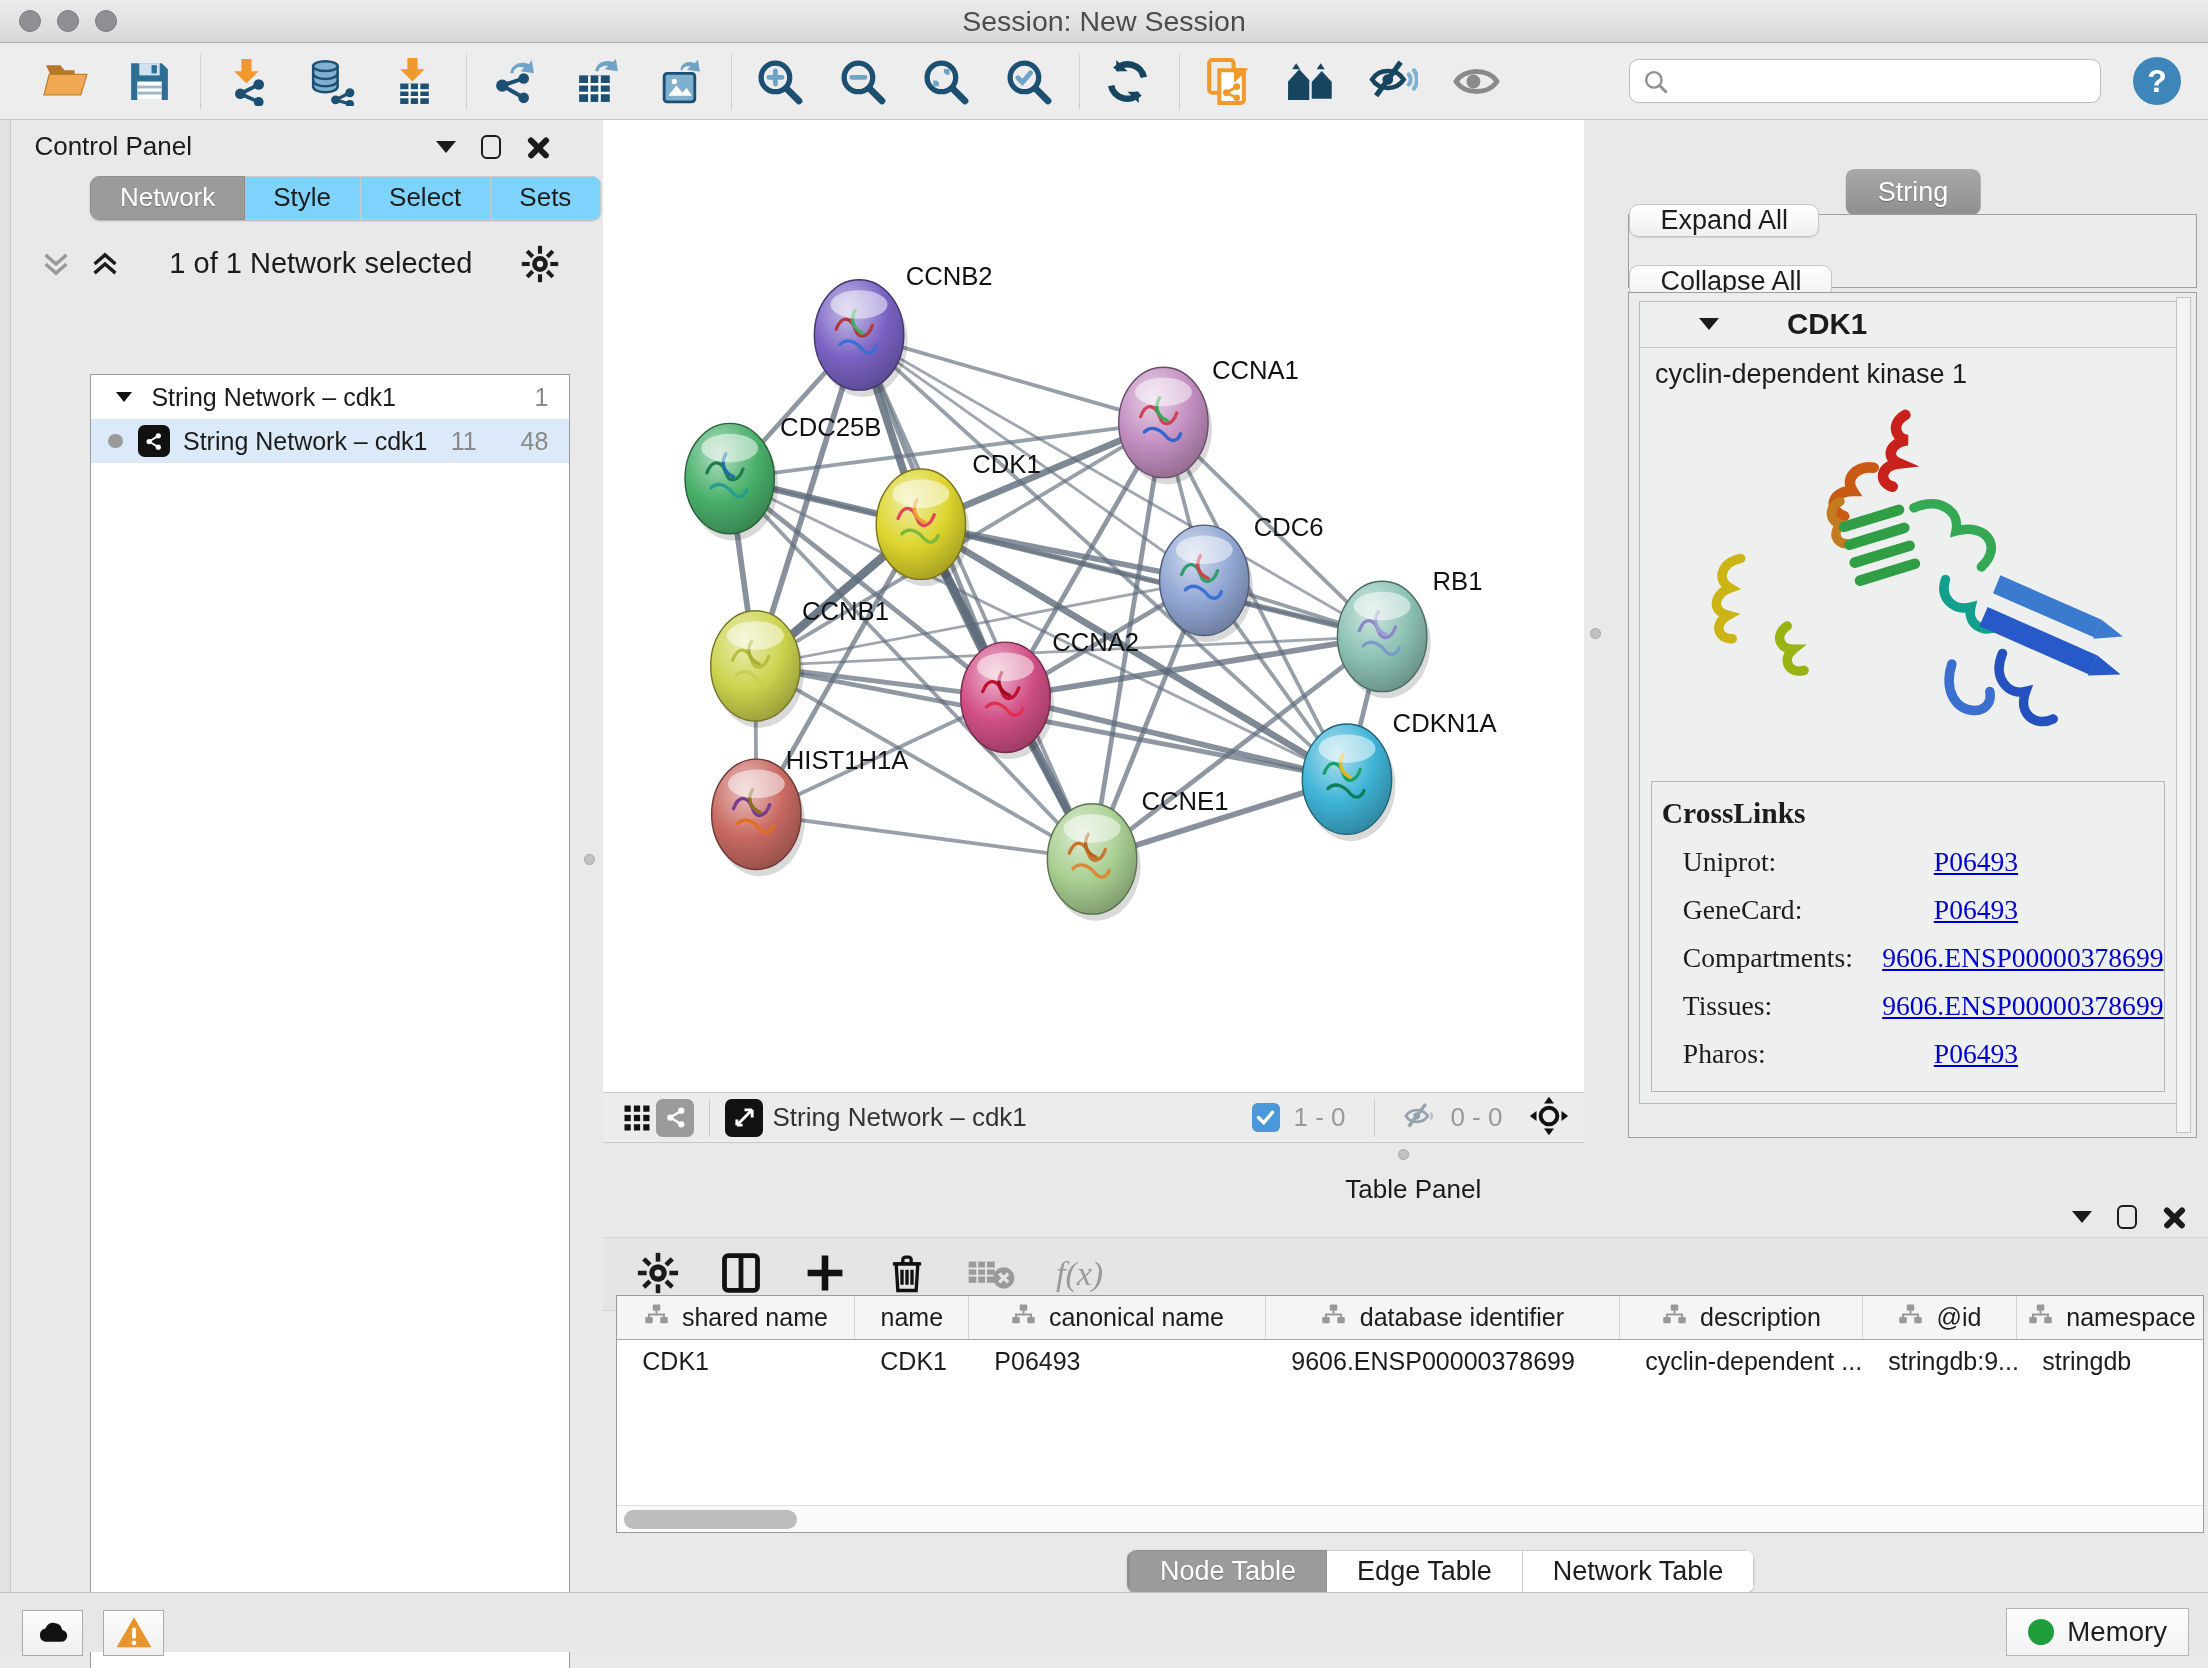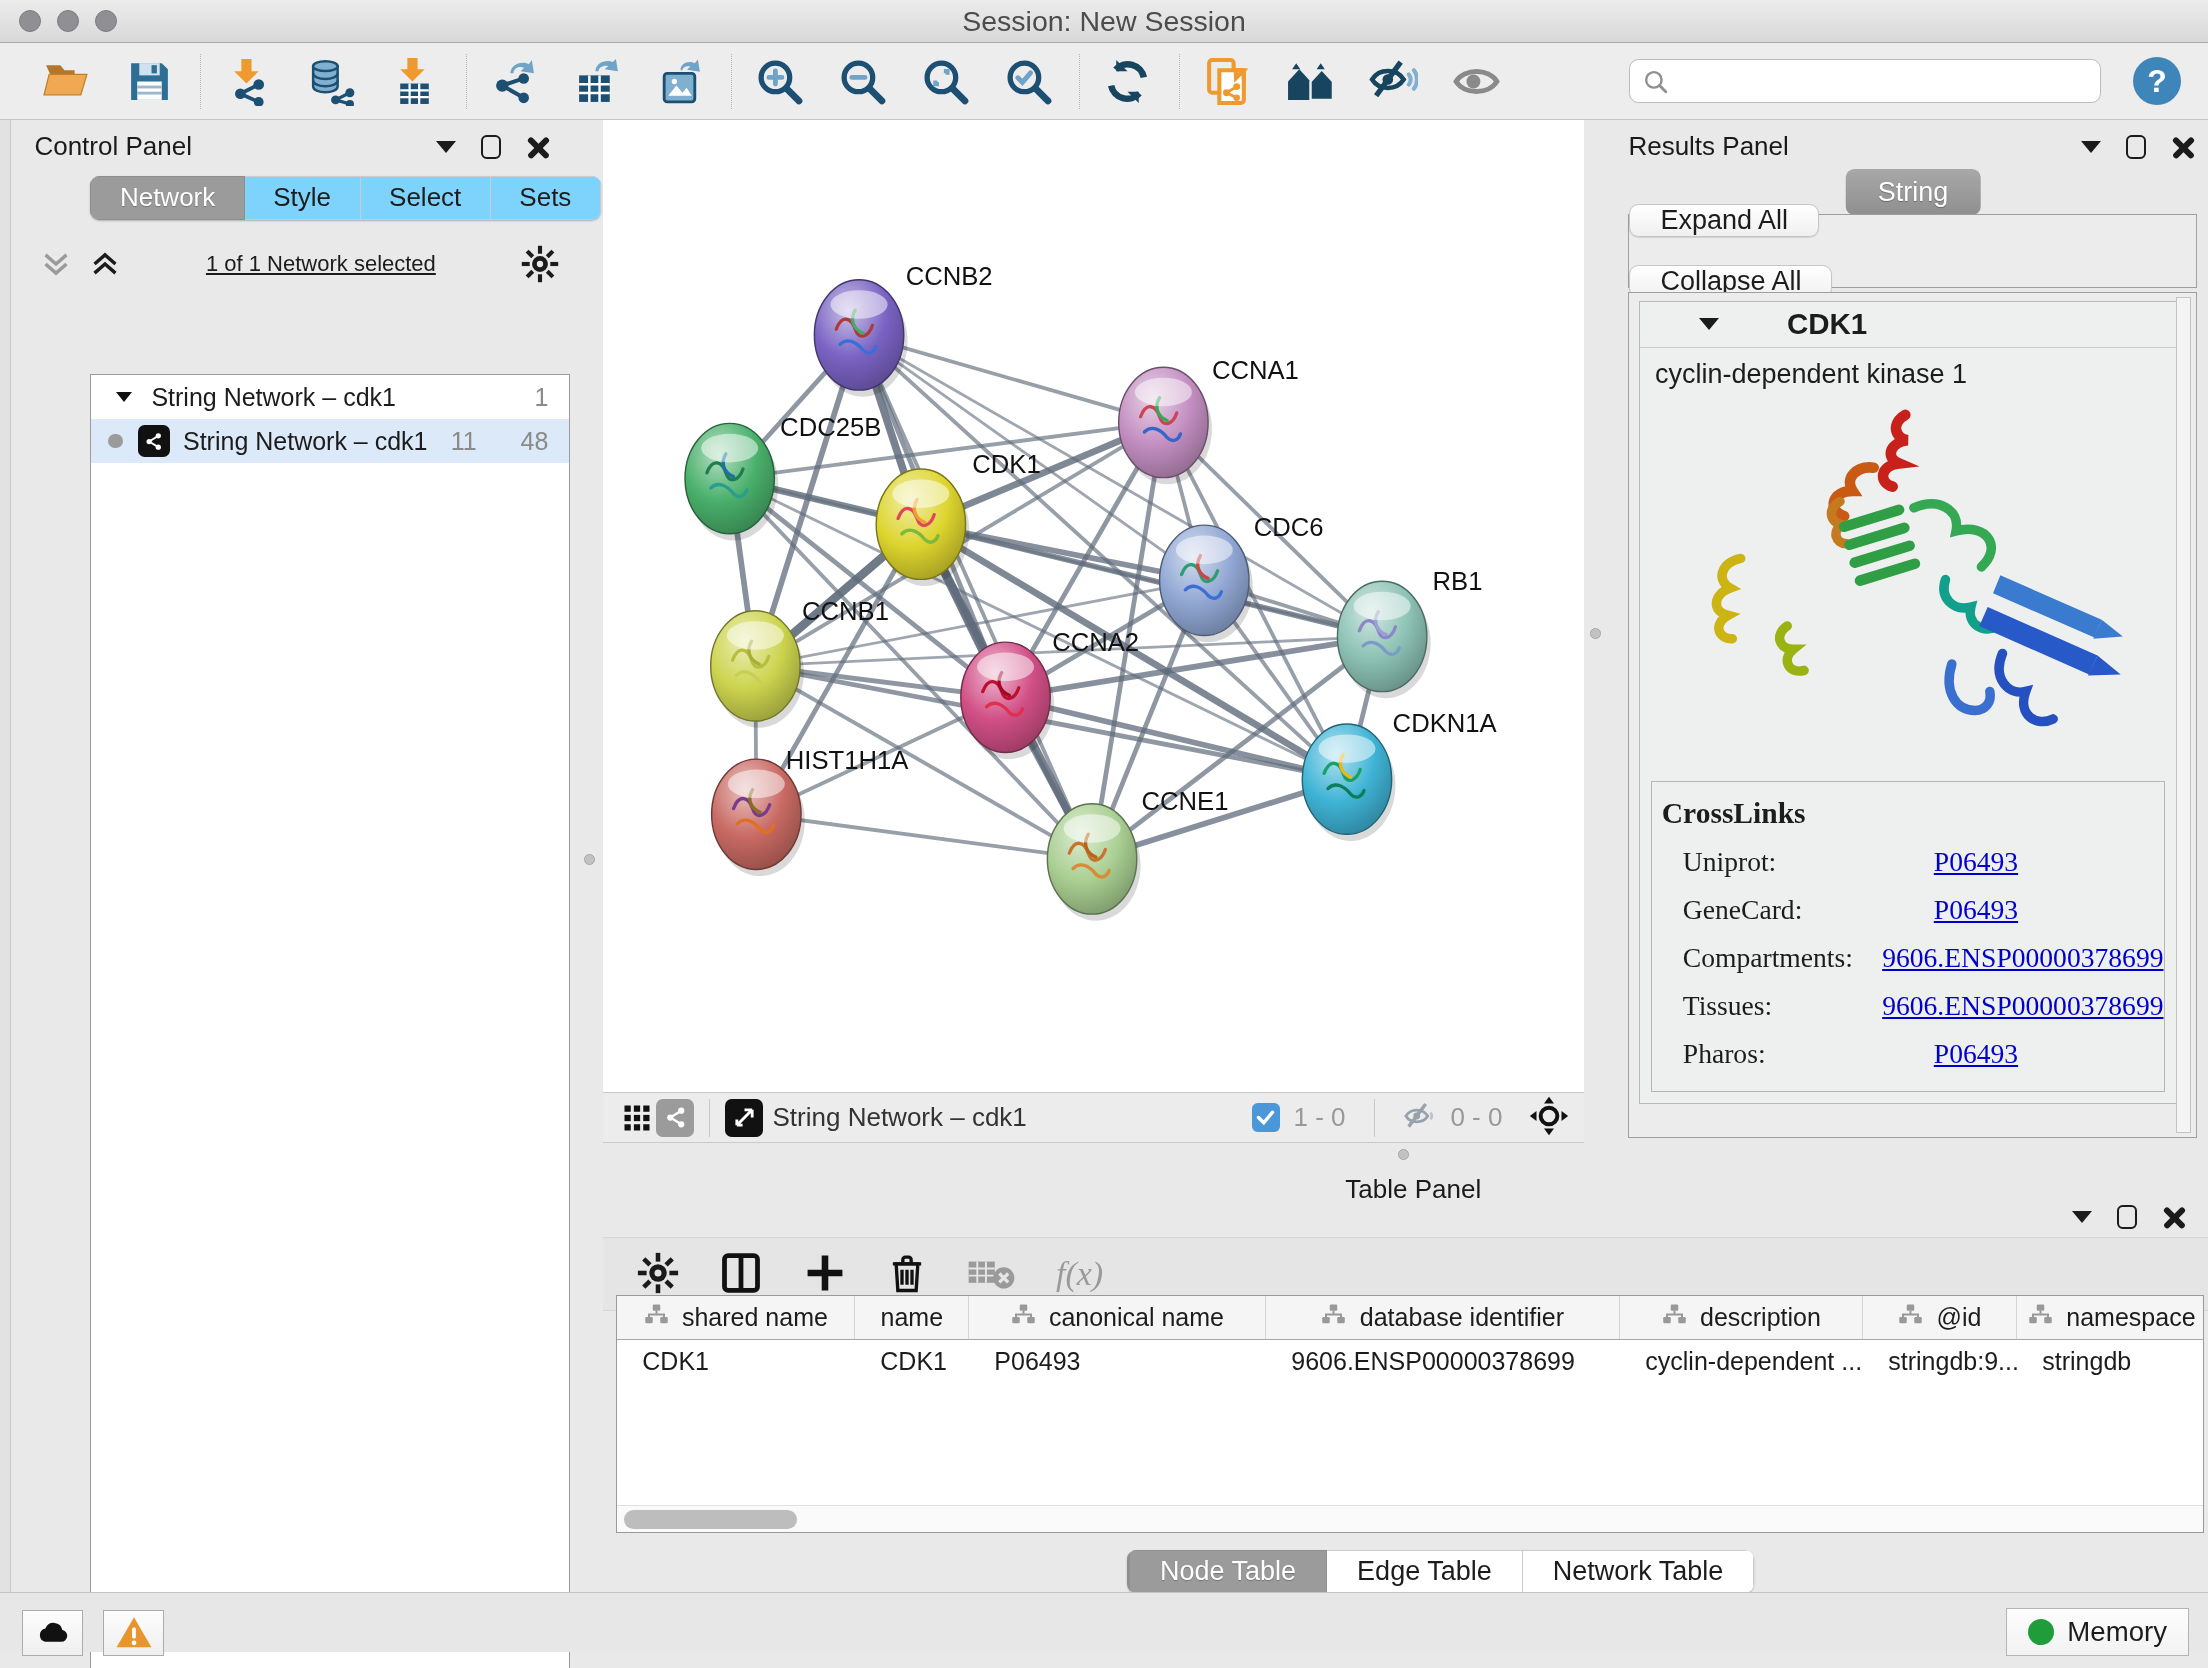--- a/index.html
+++ b/index.html
@@ -33,21 +33,21 @@
   .xic::before { transform:rotate(45deg); } .xic::after { transform:rotate(-45deg); }
 
   
   .ctrlpanel { left:11.4px; top:120px; width:557px; height:1472px; background:#e9e9e9; }
   .ctrlpanel .phdr { padding:11.4px 17px 0 23px; }
   .tabs { display:flex; margin:13.3px 0 0 79px; border-radius:9.5px; overflow:hidden; box-shadow:0 1px 1.9px rgba(0,0,0,.25); width:fit-content; }
   .tab { height:44px; padding:0 28.5px; display:flex; align-items:center; background:#7dd3fc; border:1px solid #cbcbcb; border-left:none; font-size:26px; }
   .tab:first-child { border-left:1px solid #cbcbcb; }
   .tab.sel { background:#9b9b9b; color:#fff; border-color:#8f8f8f; text-shadow:0 1px 1px rgba(0,0,0,.25); }
   .netbar { display:flex; align-items:center; margin:25px 9.5px 7.6px 28.5px; }
-  .netbar .status { flex:1; text-align:center; font-size:22px;text-decoration:underline; }
+  .netbar .status { flex:1; text-align:center; font-size:29px; }
   .treebox { position:absolute; left:79px; top:254px; width:480px; height:1321px; background:#fff; border:1.9px solid #9a9a9a; }
   .trow { height:44px; display:flex; align-items:center; font-size:25px; }
   .trow .cnt { margin-left:auto; color:#8a8a8a; padding-right:21px; display:flex; gap:44px; }
   .trow.sel { background:#dce9f8; }
   .tridown-s { width:0;height:0;border-left:8.6px solid transparent;border-right:8.6px solid transparent;border-top:10.5px solid #111; margin:0 19px 0 25px; }
   .dotgray { width:14.3px; height:14.3px; border-radius:50%; background:#9b9b9b; margin:0 15px 0 17px; }
   .sharebadge { width:32px; height:32px; border-radius:6.7px; background:#111; display:flex; align-items:center; justify-content:center; margin-right:13.3px; }
 
   
   .canvas { left:603px; top:120px; width:981px; height:972px; background:#fff; }
@@ -653,28 +653,20 @@
           </g>
         </svg></span>
   </span>
 </div>
 
 <div class="abs dot" style="left:584px; top:854px;"></div>
 <div class="abs dot" style="left:1590px; top:628px;"></div>
 <div class="abs dot" style="left:1398px; top:1149px;"></div>
 
 <div class="abs resultspanel">
-  <div class="phdr">
-    <span>Results Panel</span>
-    <span class="hico">
-      <span class="tri"></span>
-      <span class="fbox"></span>
-      <span class="xic"></span>
-    </span>
-  </div>
   <div class="rtab">String</div>
   <div class="rbtnbox">
     <div class="btn">Expand All</div>
     <div class="btn">Collapse All</div>
   </div>
   <div class="rmain">
     <div class="rinner">
       <div class="generow">
         <span class="tri"></span>
         <span class="genesym">CDK1</span>

